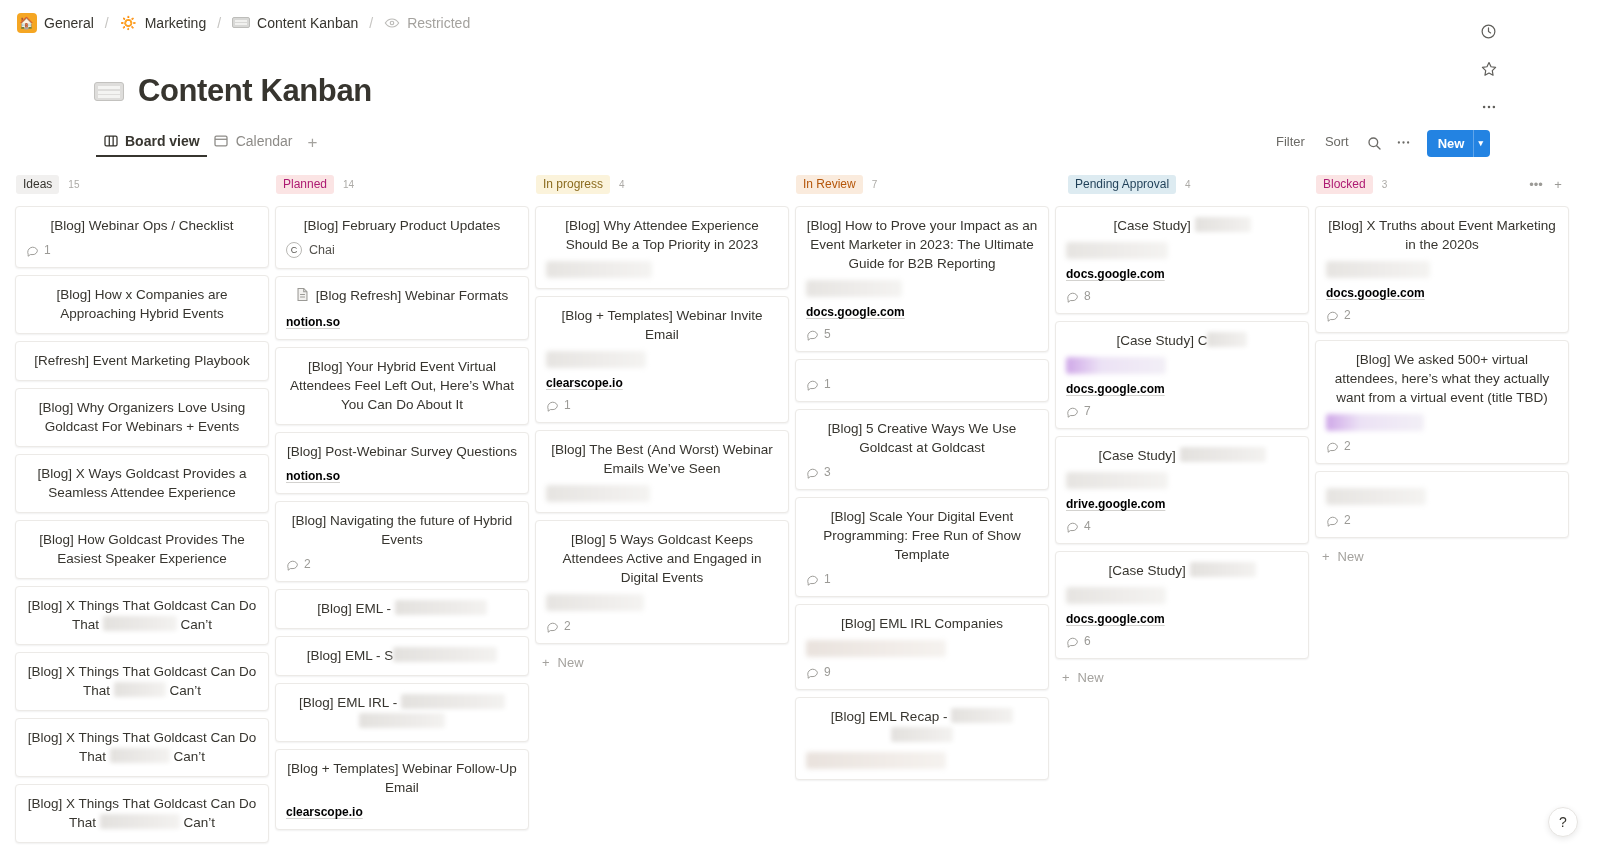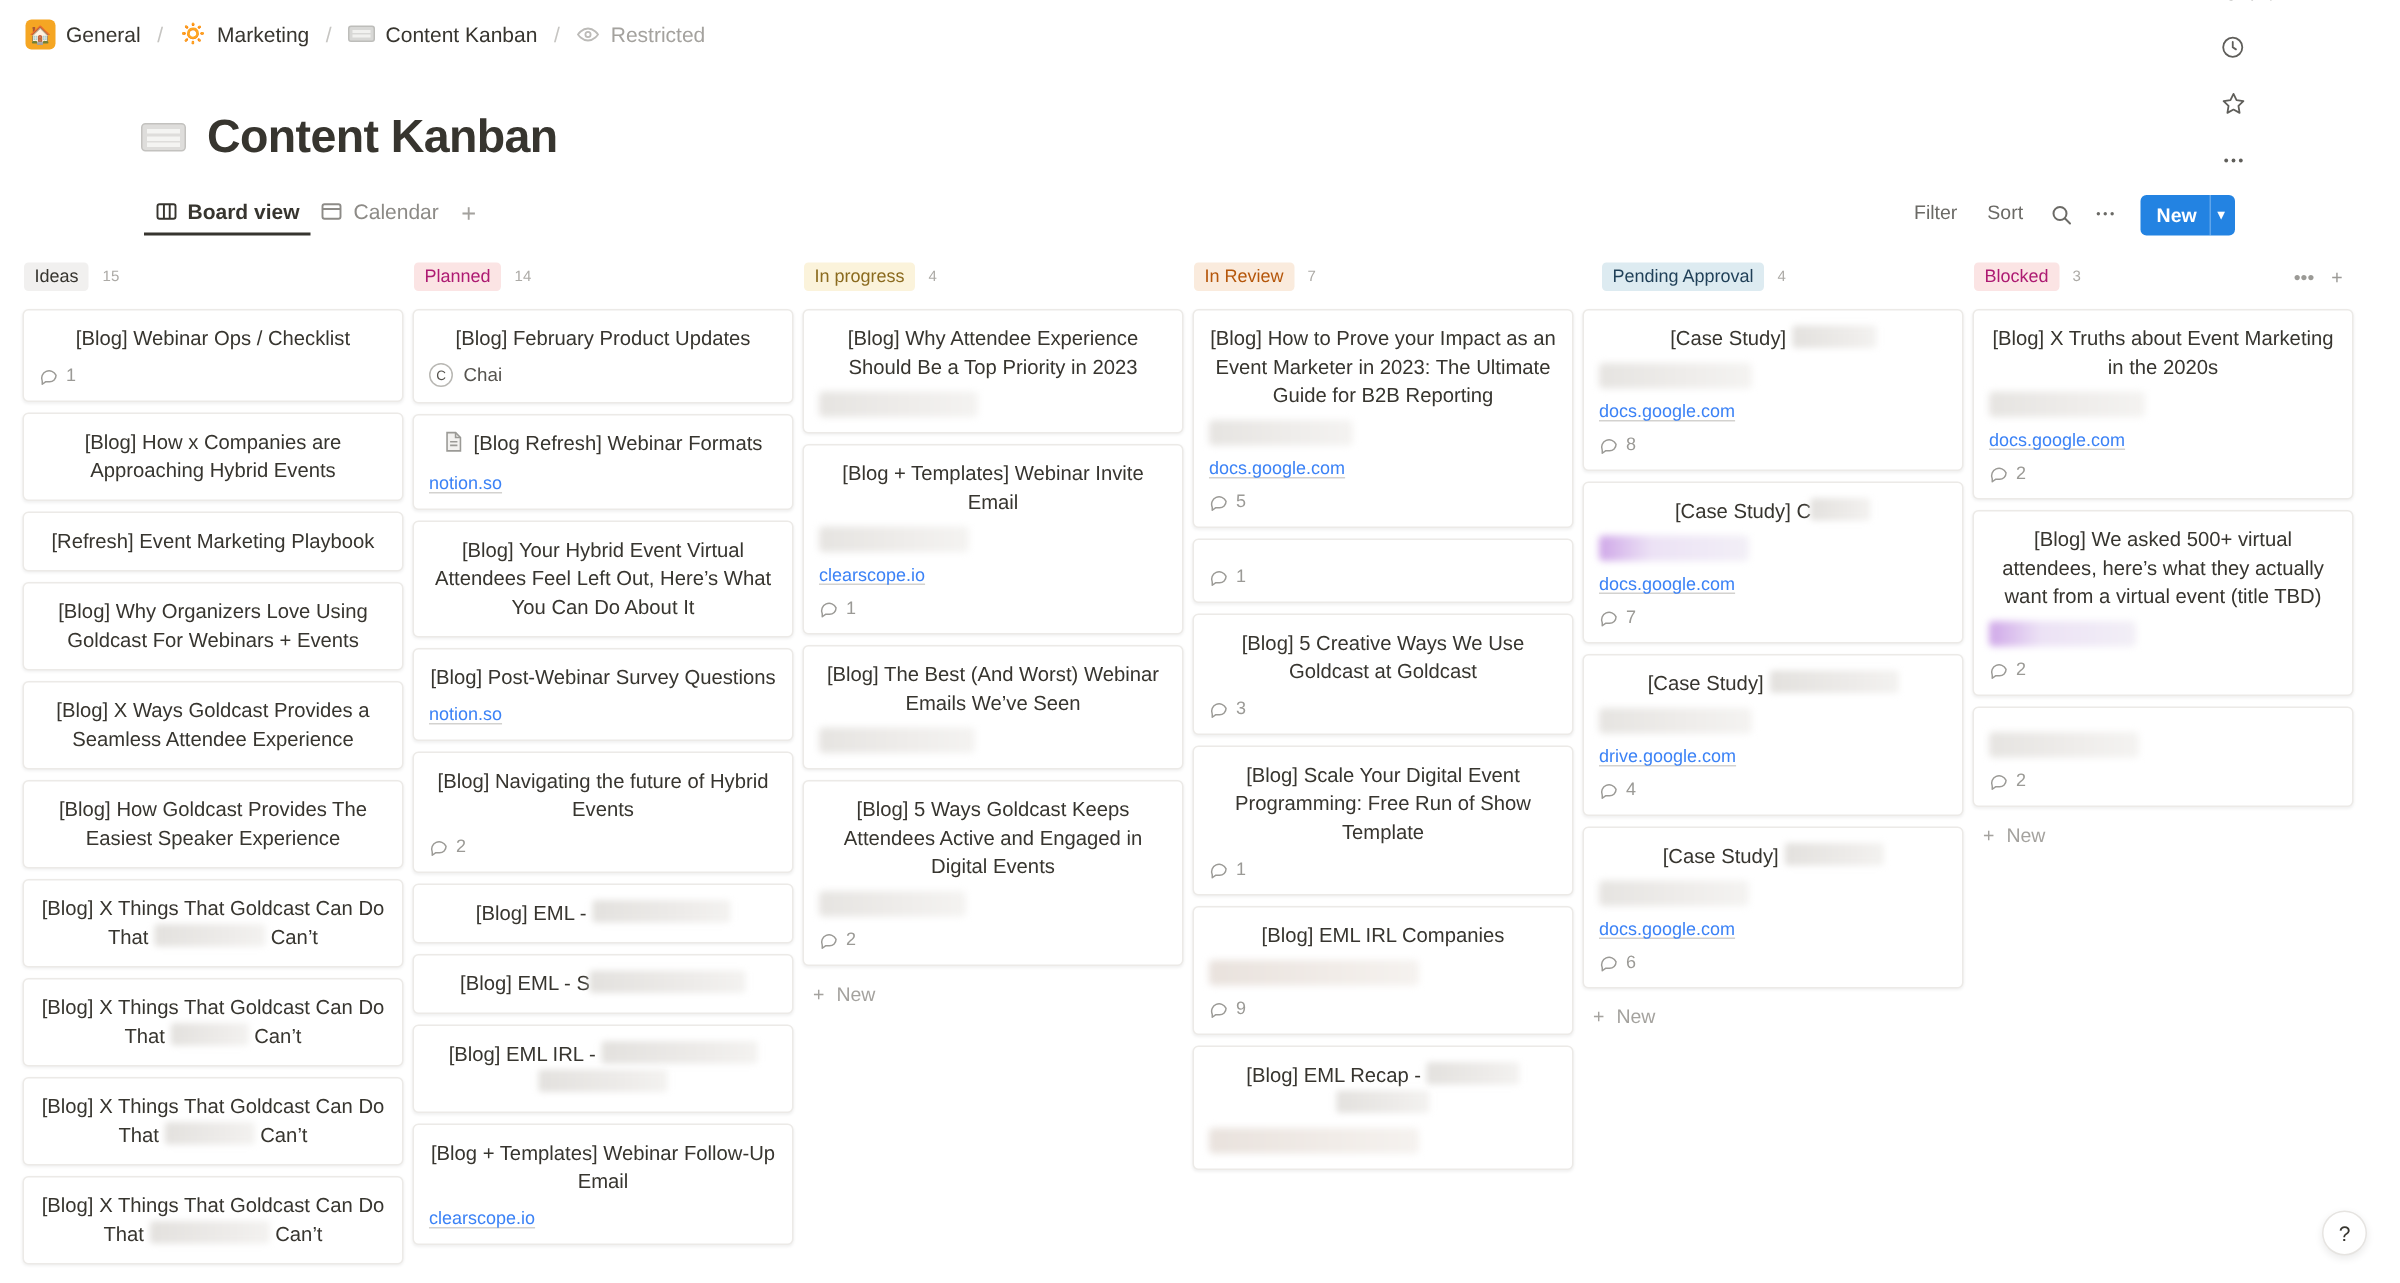--- a/index.html
+++ b/index.html
@@ -154,23 +154,23 @@
   .chip-row { margin-top: 7px; display: flex; flex-wrap: wrap; gap: 4px; }
   .chip {
     height: 17px; border-radius: 3px;
     background: linear-gradient(90deg,#e6e4e1,#efedeb 60%,#f4f3f1);
     filter: blur(2.4px);
   }
   .chip.purple { background: linear-gradient(90deg,#cfa7e8,#ece2f5 35%,#f2eff6); }
   .chip.warm { background: linear-gradient(90deg,#e9e2dd,#f1ece8 60%,#f5f2ef); }
 
   .meta-link {
-    display: block; margin-top: 8px; font-size: 12px; color: #3b82f6;
+    display: block; margin-top: 8px; font-size: 12px; color: #000000;
     text-decoration: underline; text-decoration-color: #d3d2cf;
-    text-underline-offset: 2px; width: fit-content;
+    text-underline-offset: 2px; width: fit-content; font-weight: bold;
   }
   .person { margin-top: 7px; display: flex; align-items: center; gap: 7px; font-size: 12.5px; color: #55534e; }
   .person-av {
     width: 16px; height: 16px; border-radius: 50%;
     border: 1px solid #b9b8b4; display: inline-flex;
     align-items: center; justify-content: center; font-size: 9px; color: #55534e;
   }
   .cmt { margin-top: 8px; display: flex; align-items: center; gap: 5px; font-size: 12px; color: #9b9a96; }
   .cmt svg { display: block; }
 

